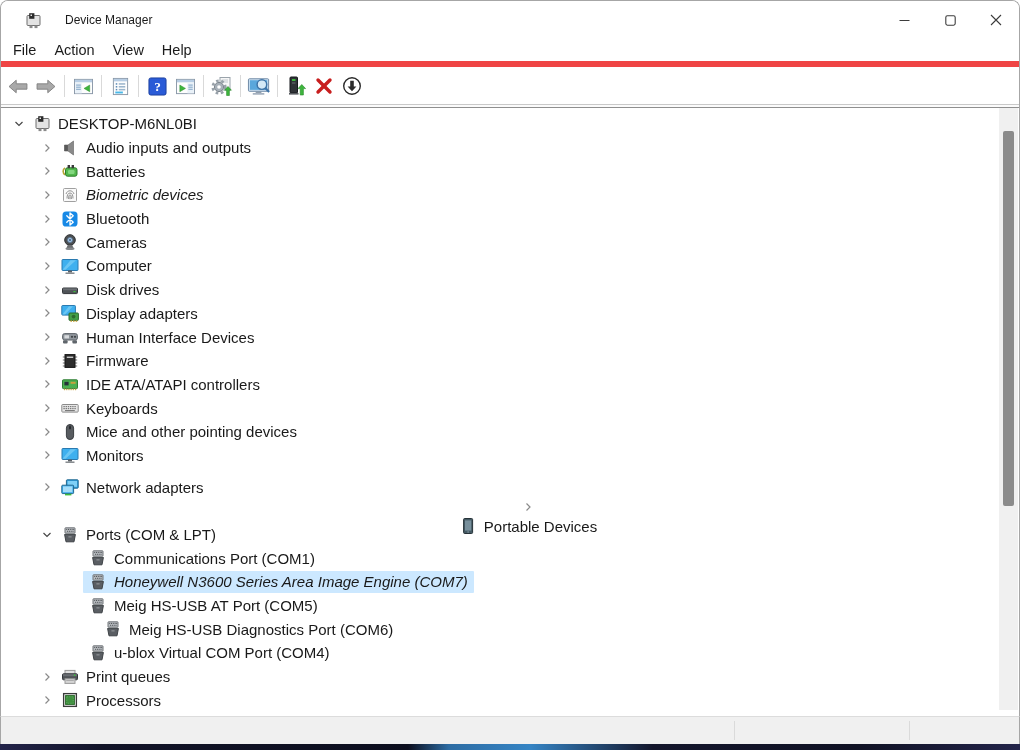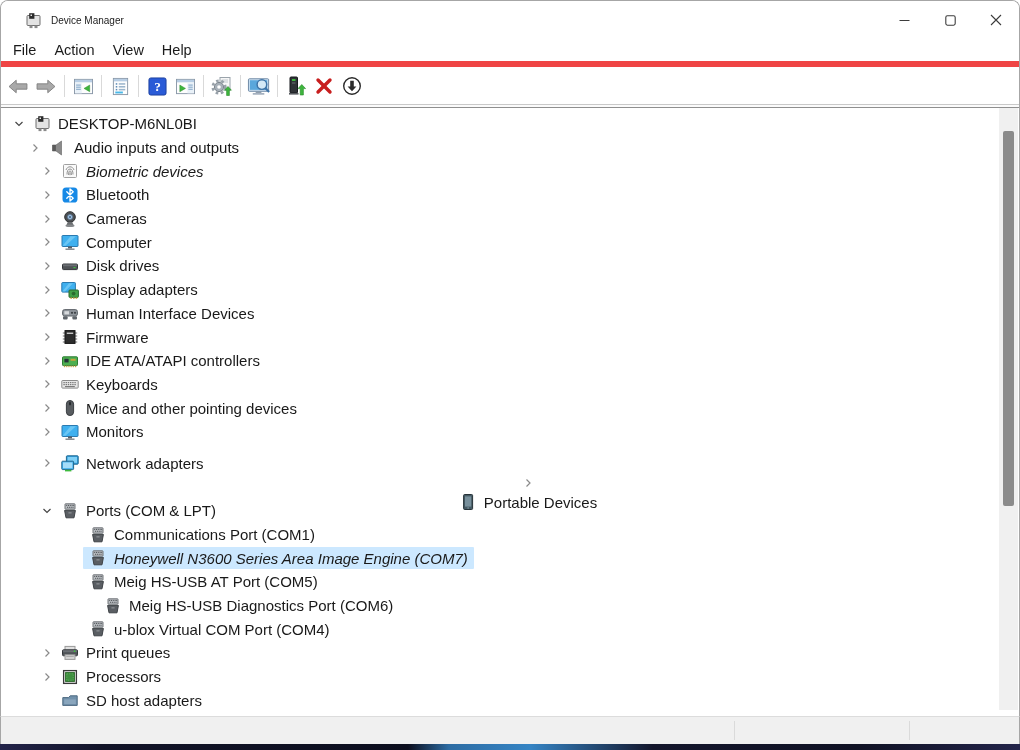--- a/index.html
+++ b/index.html
@@ -8,21 +8,21 @@
 
   .window {
     position:absolute; left:0; top:0; width:1020px; height:744px;
     background:#ffffff; border:1px solid #a6a6a6; border-bottom:none;
     border-radius:8px 8px 0 0; overflow:hidden;
   }
 
   
   .titlebar { position:absolute; top:0; left:0; right:0; height:38px; background:#ffffff; display:flex; align-items:center; }
   .titlebar .app-icon { margin-left:24px; width:17px; height:17px; display:flex; }
-  .titlebar .title { margin-left:9px; font-size:10px; color:#1b1b1b; }
+  .titlebar .title { margin-left:23px; font-size:12px; color:#1b1b1b; }
   .win-controls { position:absolute; right:0; top:0; height:38px; display:flex; }
   .win-btn { width:46px; height:38px; display:flex; align-items:center; justify-content:center; cursor:default; }
 
   
   .menubar { position:absolute; top:38px; left:0; right:0; height:28px; display:flex; align-items:center; padding-left:3px; border-bottom:6px solid #ef4444; background:#fff; }
   .menu-item { padding:3px 9px; font-size:14.5px; color:#1b1b1b; border-radius:3px; }
 
   
   .toolbar { position:absolute; top:67px; left:0; right:0; height:36px; display:flex; align-items:center; padding-left:3px; background:#fff; }
   .tb-btn { width:28px; height:27px; display:flex; align-items:center; justify-content:center; border-radius:2px; }
@@ -237,34 +237,53 @@
                 <rect x="2" y="3.5" width="13" height="10" rx="1" fill="#e3e3e3" stroke="#6f6f6f"></rect>
                 <rect x="4.2" y="1.2" width="5.2" height="5.6" fill="#2b2b2b"></rect>
                 <rect x="5.5" y="2.5" width="1.5" height="1.5" fill="#e8e8e8"></rect>
                 <rect x="4.5" y="13.5" width="3" height="2.6" fill="#8a8a8a"></rect>
                 <rect x="9.5" y="13.5" width="3" height="2.6" fill="#8a8a8a"></rect>
               </svg>
             </span>
             <span class="label">DESKTOP-M6NL0BI</span>
           </span>
         </div>
-        <div class="tree-row" style="padding-left: 24px;">
+        <div class="tree-row" style="padding-left: 36px;">
           <span class="chev">
             <svg width="12" height="12" viewBox="0 0 12 12">
               <path d="M4.5 2.5 L8 6 L4.5 9.5" fill="none" stroke="#8a8a8a" stroke-width="1.2"></path>
             </svg>
           </span>
           <span class="row-body">
             <span class="row-icon">
               <svg width="18" height="18" viewBox="0 0 18 18">
                 <path d="M3.5 6 H7 L12.5 2 V16 L7 12 H3.5 Z" fill="#8a8a8a" stroke="#5f5f5f" stroke-width="0.6"></path>
                 <rect x="3.5" y="6" width="3.4" height="6" fill="#5a5a5a"></rect>
               </svg>
             </span>
             <span class="label">Audio inputs and outputs</span>
+          </span>
+        </div>
+        <div class="tree-row" style="padding-left: 36px;">
+          <span class="chev">
+            <svg width="12" height="12" viewBox="0 0 12 12">
+              <path d="M4.5 2.5 L8 6 L4.5 9.5" fill="none" stroke="#8a8a8a" stroke-width="1.2"></path>
+            </svg>
+          </span>
+          <span class="row-body">
+            <span class="row-icon">
+              <svg width="18" height="18" viewBox="0 0 18 18">
+                <path d="M4 6 C1.5 7.5 1.5 11 4 12.8" stroke="#b5a433" stroke-width="1.6" fill="none"></path>
+                <rect x="4.5" y="5.8" width="11.5" height="8.4" rx="2" fill="#52b84d" stroke="#2f7d2c"></rect>
+                <rect x="6.6" y="3" width="2.4" height="3.2" fill="#3a3a3a"></rect>
+                <rect x="10.6" y="3" width="2.4" height="3.2" fill="#3a3a3a"></rect>
+                <rect x="7" y="8" width="6.5" height="4" rx="1.2" fill="#83d77f"></rect>
+              </svg>
+            </span>
+            <span class="label">Batteries</span>
           </span>
         </div>
         <div class="tree-row" style="padding-left: 36px; font-style: italic;">
           <span class="chev">
             <svg width="12" height="12" viewBox="0 0 12 12">
               <path d="M4.5 2.5 L8 6 L4.5 9.5" fill="none" stroke="#8a8a8a" stroke-width="1.2"></path>
             </svg>
           </span>
           <span class="row-body">
             <span class="row-icon">

